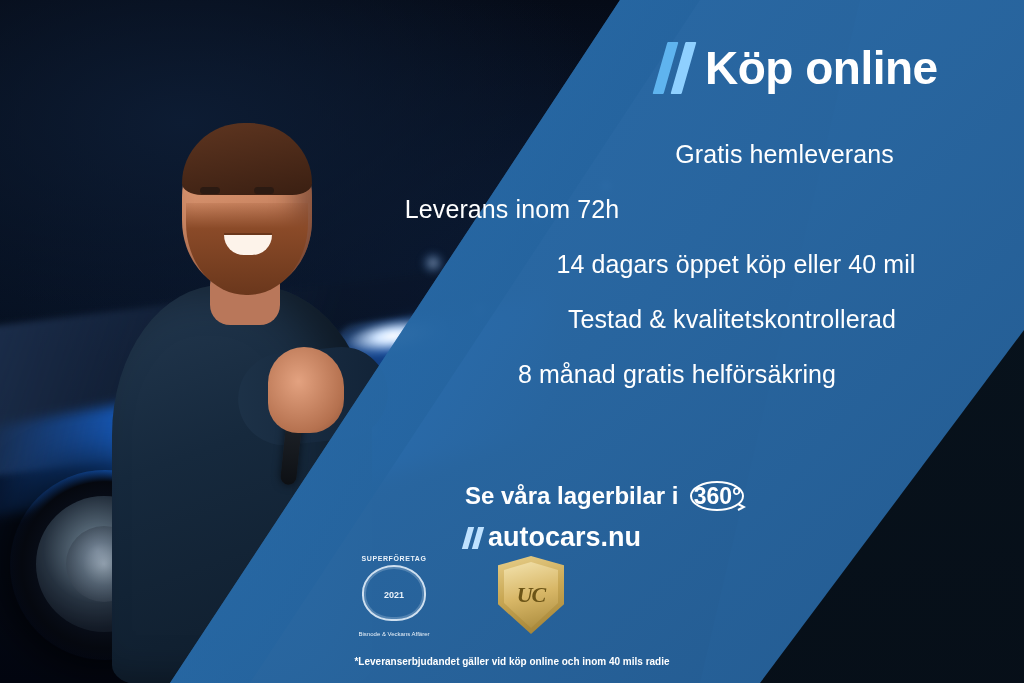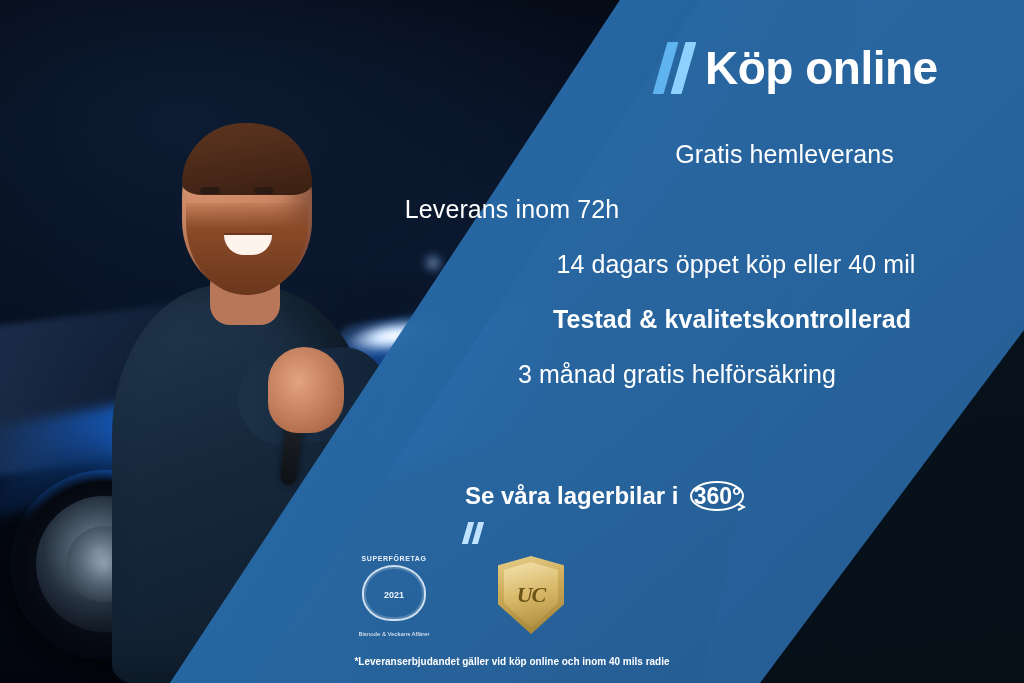--- a/index.html
+++ b/index.html
@@ -191,21 +191,21 @@
   }
 
   .bullets { position:absolute; left:0; top:140px; width:1024px; }
   .bullet {
     color:#ffffff; font-size:25px; font-weight:400; text-align:center;
     margin-bottom:26px; letter-spacing:.1px;
   }
   .b1 { padding-left:545px; }
   .b2 { }
   .b3 { padding-left:448px; }
-  .b4 { padding-left:440px;font-weight:bold; }
+  .b4 { padding-left:440px; }
   .b5 { padding-left:330px; }
 
   .cta {
     position:absolute; left:465px; top:476px; color:#fff;
   }
   .cta-line1 { display:flex; align-items:center; gap:10px; font-size:24px; font-weight:700; }
   .badge360 {
     position:relative; display:inline-flex; align-items:center; justify-content:center;
     width:58px; height:40px;
   }
@@ -306,40 +306,41 @@
         <i></i>
       </span>
     <h1 class="title">Köp online</h1>
   </div>
 
   <div class="bullets">
     <div class="bullet b1">Gratis hemleverans</div>
     <div class="bullet b2">Leverans inom 72h</div>
     <div class="bullet b3">14 dagars öppet köp eller 40 mil</div>
     <div class="bullet b4">Testad &amp; kvalitetskontrollerad</div>
-    <div class="bullet b5">3 månad gratis helförsäkring</div>
+    <div class="bullet b5">8 månad gratis helförsäkring</div>
   </div>
 
   <div class="cta">
     <div class="cta-line1">
       <span>Se våra lagerbilar i</span>
       <span class="badge360">
         <svg width="58" height="40" viewBox="0 0 58 40" aria-hidden="true">
           <ellipse cx="29" cy="20" rx="26" ry="14" fill="none" stroke="#ffffff" stroke-width="2"></ellipse>
           <path d="M50 28 L56 31 L50 34" fill="none" stroke="#ffffff" stroke-width="2"></path>
         </svg>
         <span>360</span>
         <span class="deg">°</span>
       </span>
     </div>
     <div class="cta-line2">
       <span class="mini-slashes">
           <i></i>
           <i></i>
         </span>
+      <span class="url">autocars.nu</span>
     </div>
   </div>
 
   <div class="logos">
 
 
     <div class="sf-badge">
       <div class="sf-ring"></div>
       <div class="sf-top">SUPERFÖRETAG</div>
       <div class="sf-years">

